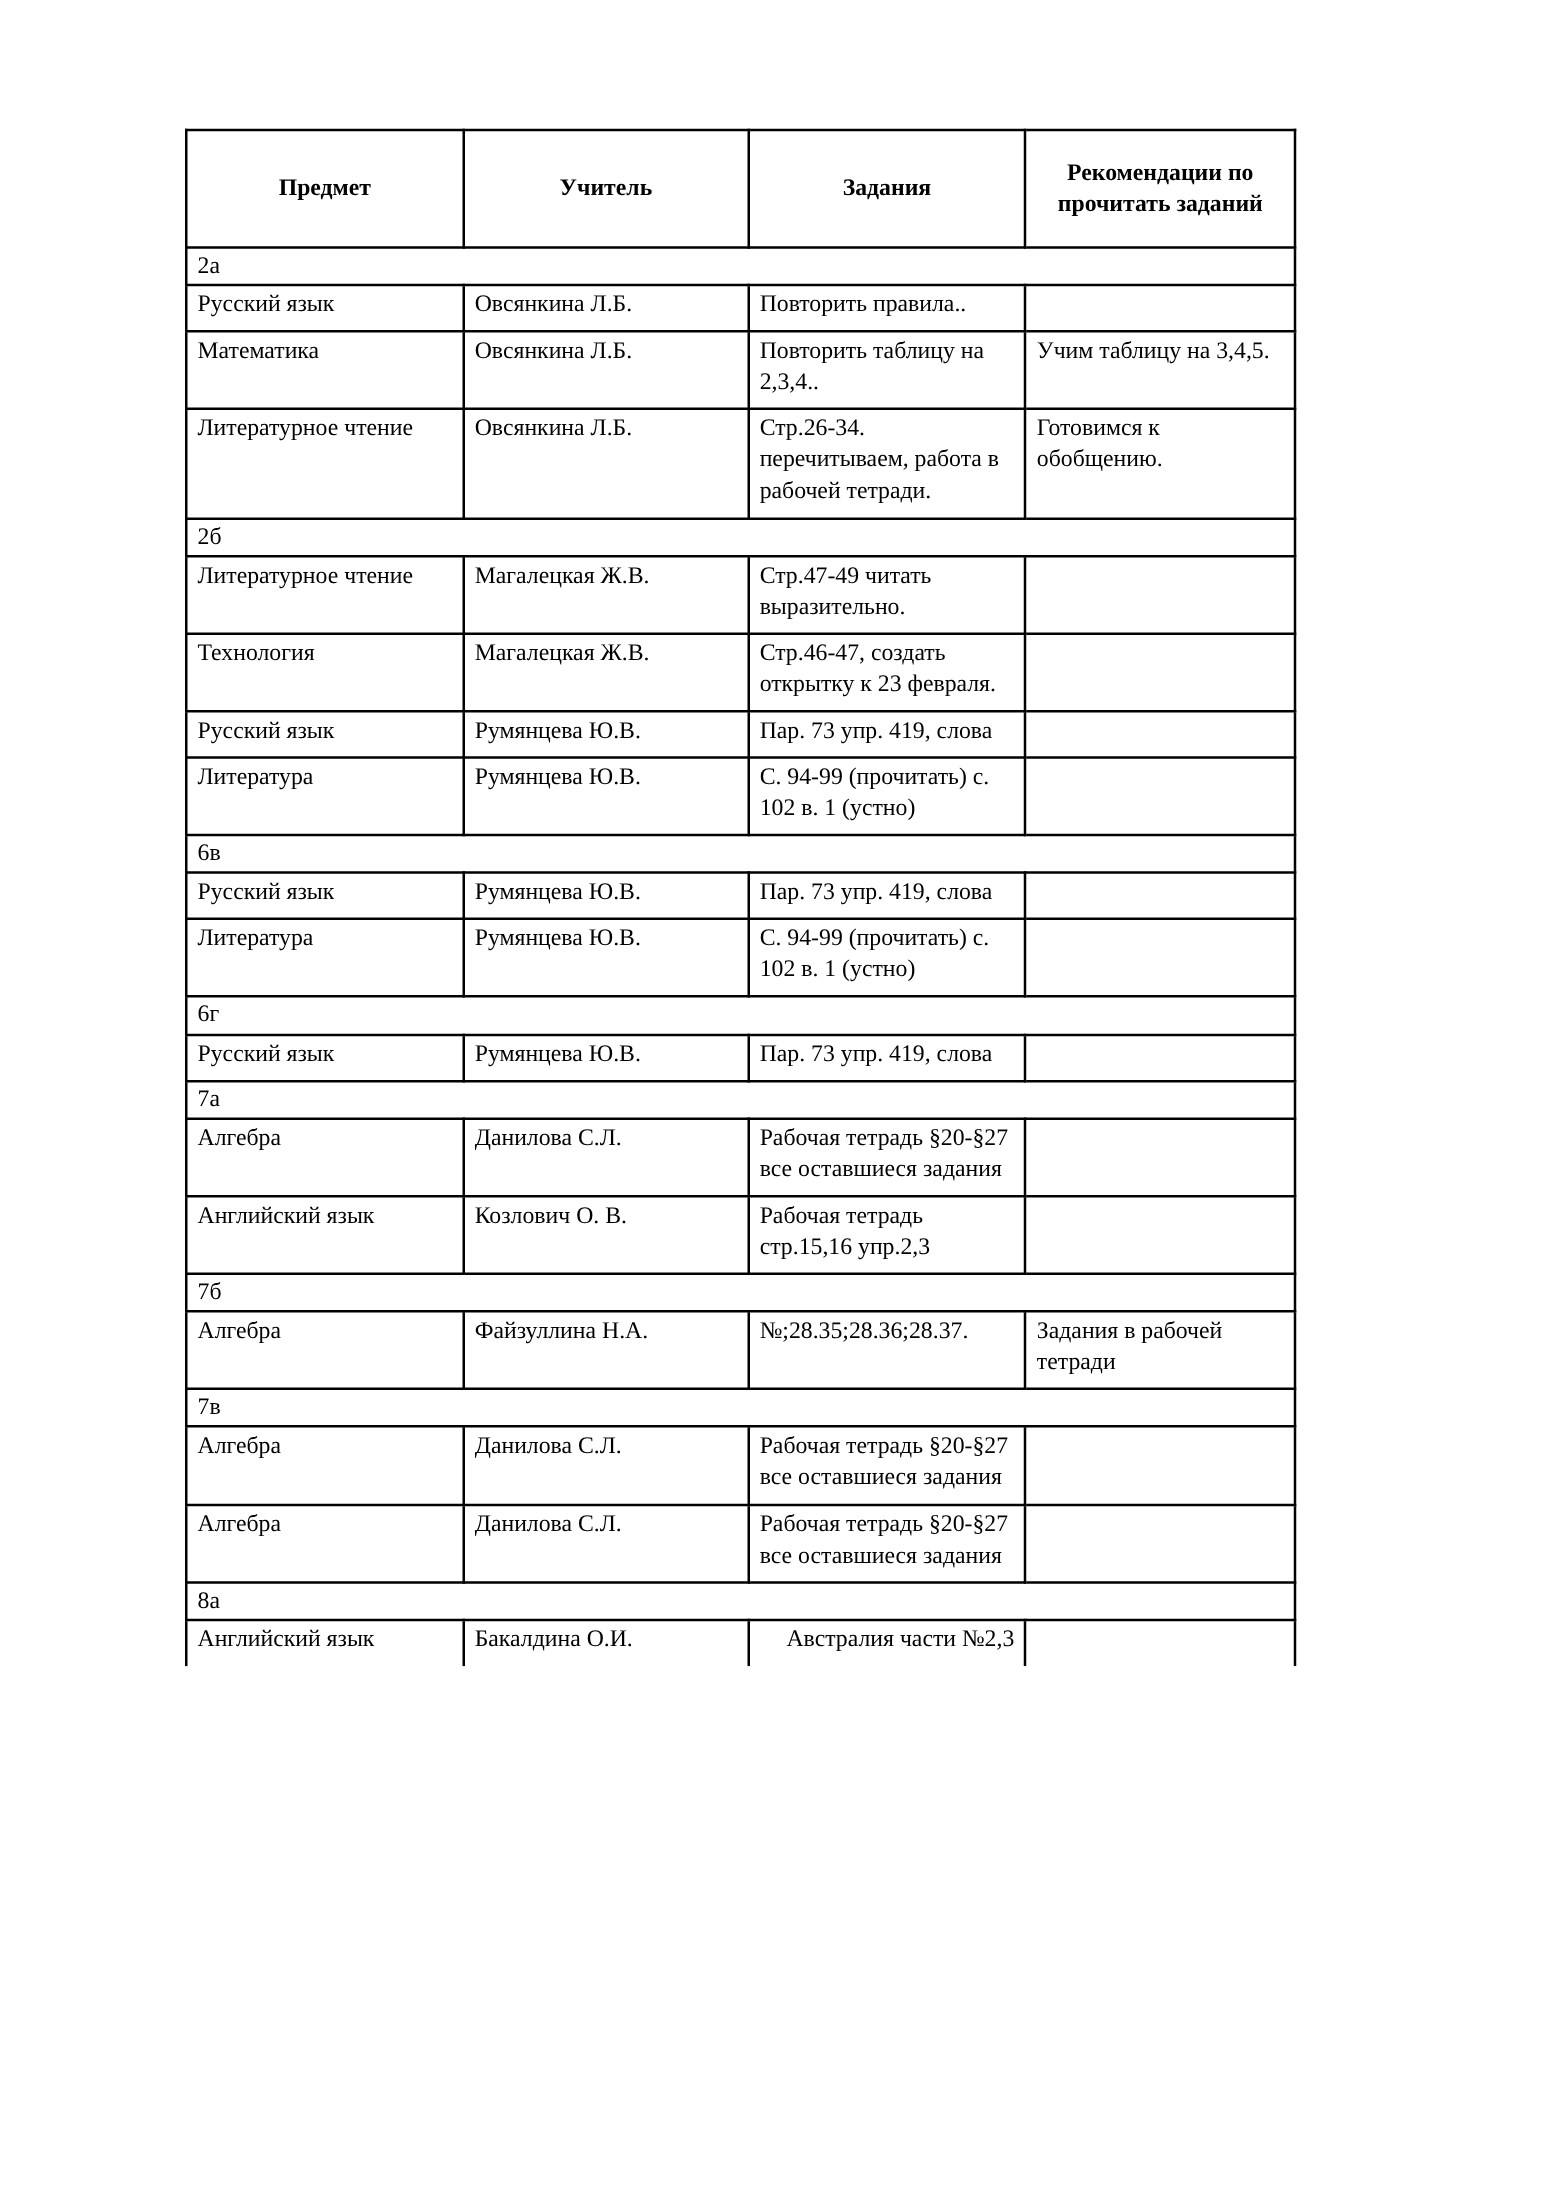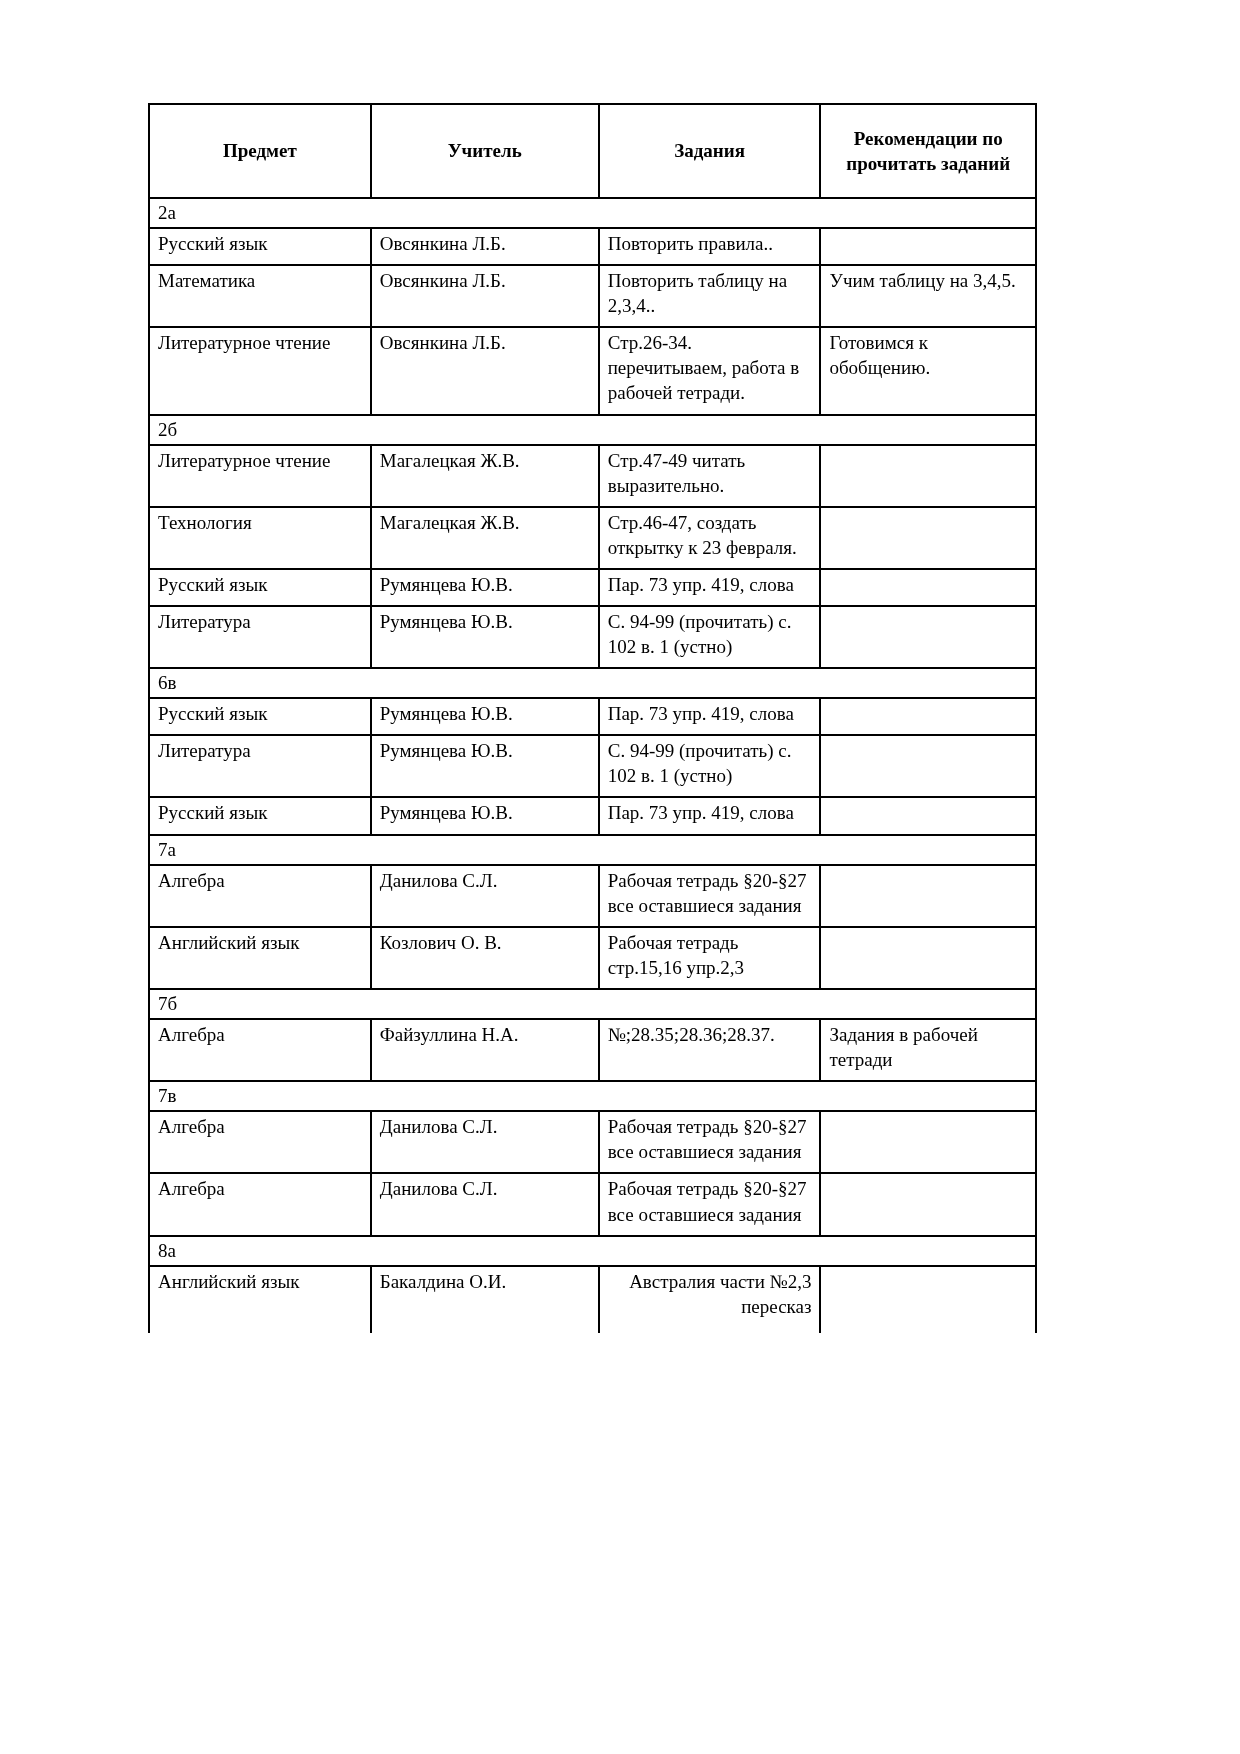--- a/index.html
+++ b/index.html
@@ -136,20 +136,23 @@
           <td>Румянцева Ю.В.</td>
           <td>Пар. 73 упр. 419, слова</td>
           <td></td>
         </tr>
         <tr class="assignment-row">
           <td>Литература</td>
           <td>Румянцева Ю.В.</td>
           <td>С. 94-99 (прочитать) с. 102 в. 1 (устно)</td>
           <td></td>
         </tr>
+        <tr class="section-row">
+          <td colspan="4">6г</td>
+        </tr>
         <tr class="assignment-row">
           <td>Русский язык</td>
           <td>Румянцева Ю.В.</td>
           <td>Пар. 73 упр. 419, слова</td>
           <td></td>
         </tr>
         <tr class="section-row">
           <td colspan="4">7а</td>
         </tr>
         <tr class="assignment-row">

